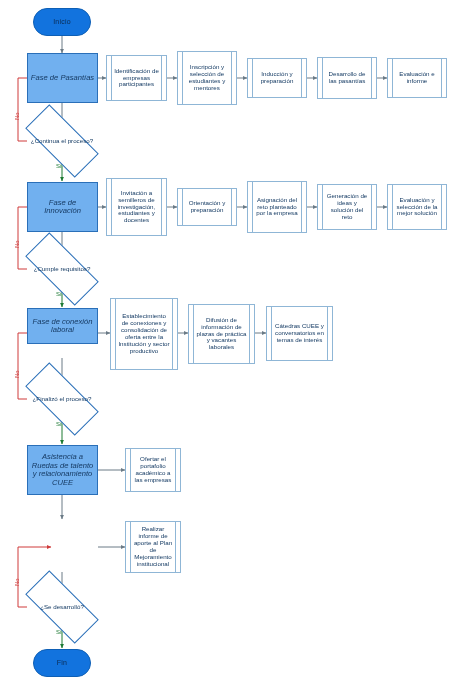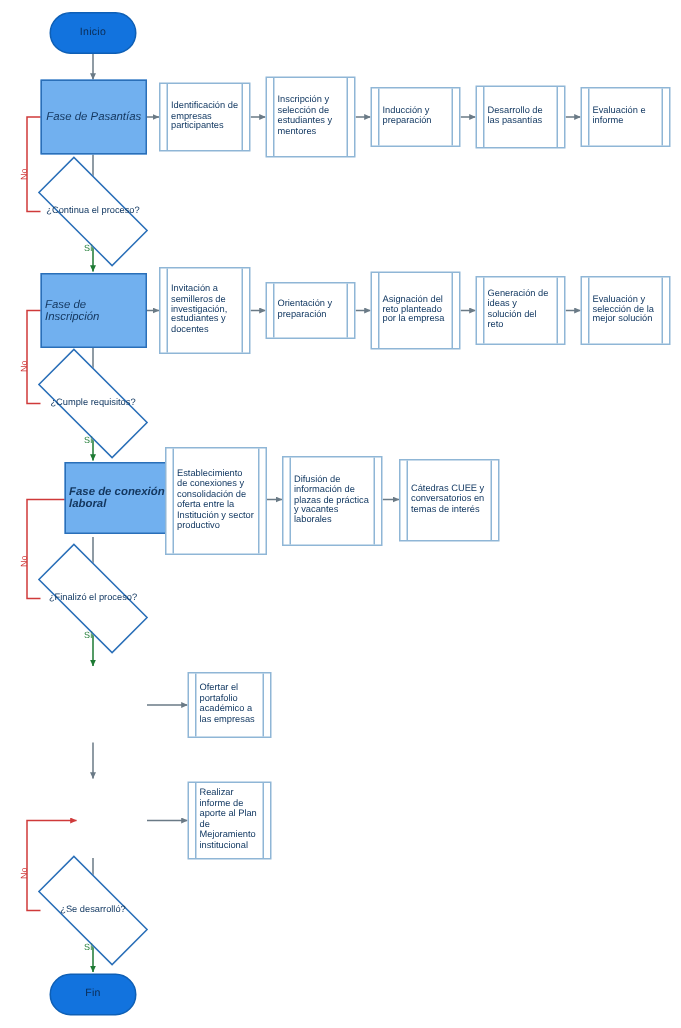--- a/index.html
+++ b/index.html
@@ -20,21 +20,21 @@
     width:454px; height:685px;
     pointer-events:none;
   }
   
   .node{
     position:absolute;
     box-sizing:border-box;
     display:flex;
     align-items:center;
     justify-content:center;
-    text-align:left;
+    text-align:center;
     line-height:1.12;
     color:#12355b;
   }
   
   .terminator{
     background:#1273de;
     border:1px solid #0e5fb5;
     border-radius:999px;
     color:#0b2b52;
     font-size:7px;
@@ -184,21 +184,21 @@
     <span>Evaluación e informe</span>
   </div>
   <div class="node decision" style="left:27px;top:124px;width:70px;height:34px;">
     <i class="dia"></i>
     <span>¿Continua el proceso?</span>
   </div>
   <div class="elabel no-v" style="left:14px;top:120px;">No</div>
   <div class="elabel si" style="left:56px;top:163px;">Sí</div>
 
   <div class="node phase" style="left:27px;top:182px;width:71px;height:50px;">
-    <span>Fase de Inscripción</span>
+    <span>Fase de Innovación</span>
   </div>
   <div class="node pprocess" style="left:106px;top:178px;width:61px;height:58px;">
     <span>Invitación a semilleros de investigación, estudiantes y docentes</span>
   </div>
   <div class="node pprocess" style="left:177px;top:188px;width:60px;height:38px;">
     <span>Orientación y preparación</span>
   </div>
   <div class="node pprocess" style="left:247px;top:181px;width:60px;height:52px;">
     <span>Asignación del reto planteado por la empresa</span>
   </div>
@@ -208,39 +208,42 @@
   <div class="node pprocess" style="left:387px;top:184px;width:60px;height:46px;">
     <span>Evaluación y selección de la mejor solución</span>
   </div>
   <div class="node decision" style="left:27px;top:252px;width:70px;height:34px;">
     <i class="dia"></i>
     <span>¿Cumple requisitos?</span>
   </div>
   <div class="elabel no-v" style="left:14px;top:248px;">No</div>
   <div class="elabel si" style="left:56px;top:291px;">Sí</div>
 
-  <div class="node phase" style="left:43px;top:308px;width:71px;height:48px;font-weight:bold;">
+  <div class="node phase" style="left:27px;top:308px;width:71px;height:36px;">
     <span>Fase de conexión laboral</span>
   </div>
   <div class="node pprocess" style="left:110px;top:298px;width:68px;height:72px;">
     <span>Establecimiento de conexiones y consolidación de oferta entre la Institución y sector productivo</span>
   </div>
   <div class="node pprocess" style="left:188px;top:304px;width:67px;height:60px;">
     <span>Difusión de información de plazas de práctica y vacantes laborales</span>
   </div>
   <div class="node pprocess" style="left:266px;top:306px;width:67px;height:55px;">
     <span>Cátedras CUEE y conversatorios en temas de interés</span>
   </div>
   <div class="node decision" style="left:27px;top:382px;width:70px;height:34px;">
     <i class="dia"></i>
     <span>¿Finalizó el proceso?</span>
   </div>
   <div class="elabel no-v" style="left:14px;top:378px;">No</div>
   <div class="elabel si" style="left:56px;top:421px;">Sí</div>
 
+  <div class="node phase" style="left:27px;top:445px;width:71px;height:50px;">
+    <span>Asistencia a Ruedas de talento y relacionamiento CUEE</span>
+  </div>
   <div class="node pprocess" style="left:125px;top:448px;width:56px;height:44px;">
     <span>Ofertar el portafolio académico a las empresas</span>
   </div>
 
   <div class="node pprocess" style="left:125px;top:521px;width:56px;height:52px;">
     <span>Realizar informe de aporte al Plan de Mejoramiento institucional</span>
   </div>
   <div class="node decision" style="left:27px;top:590px;width:70px;height:34px;">
     <i class="dia"></i>
     <span>¿Se desarrolló?</span>

